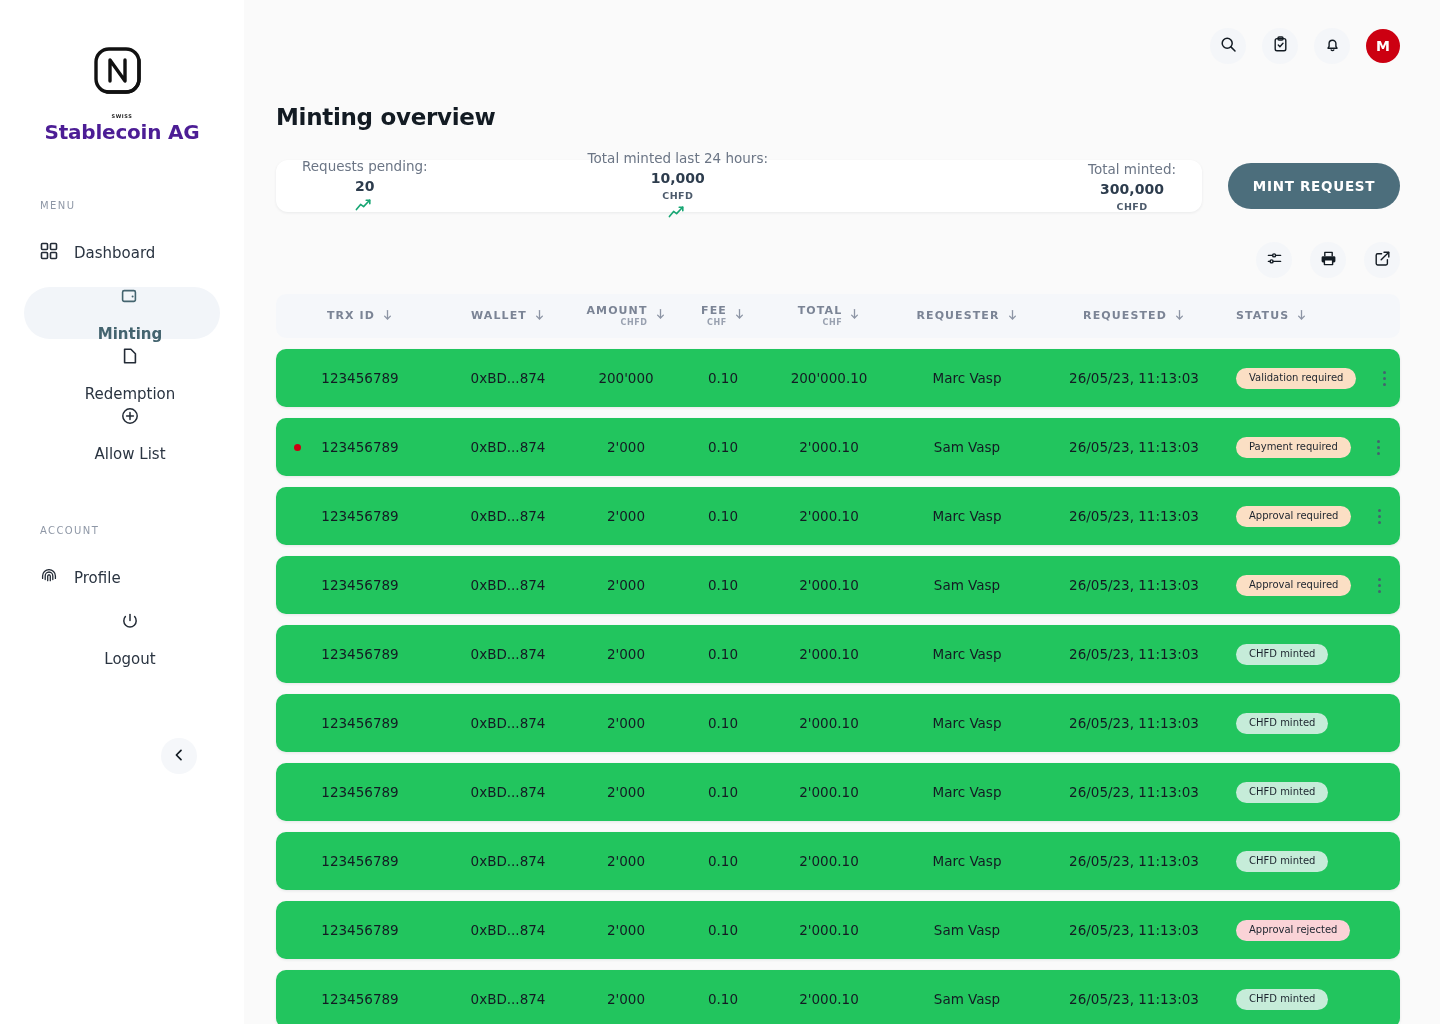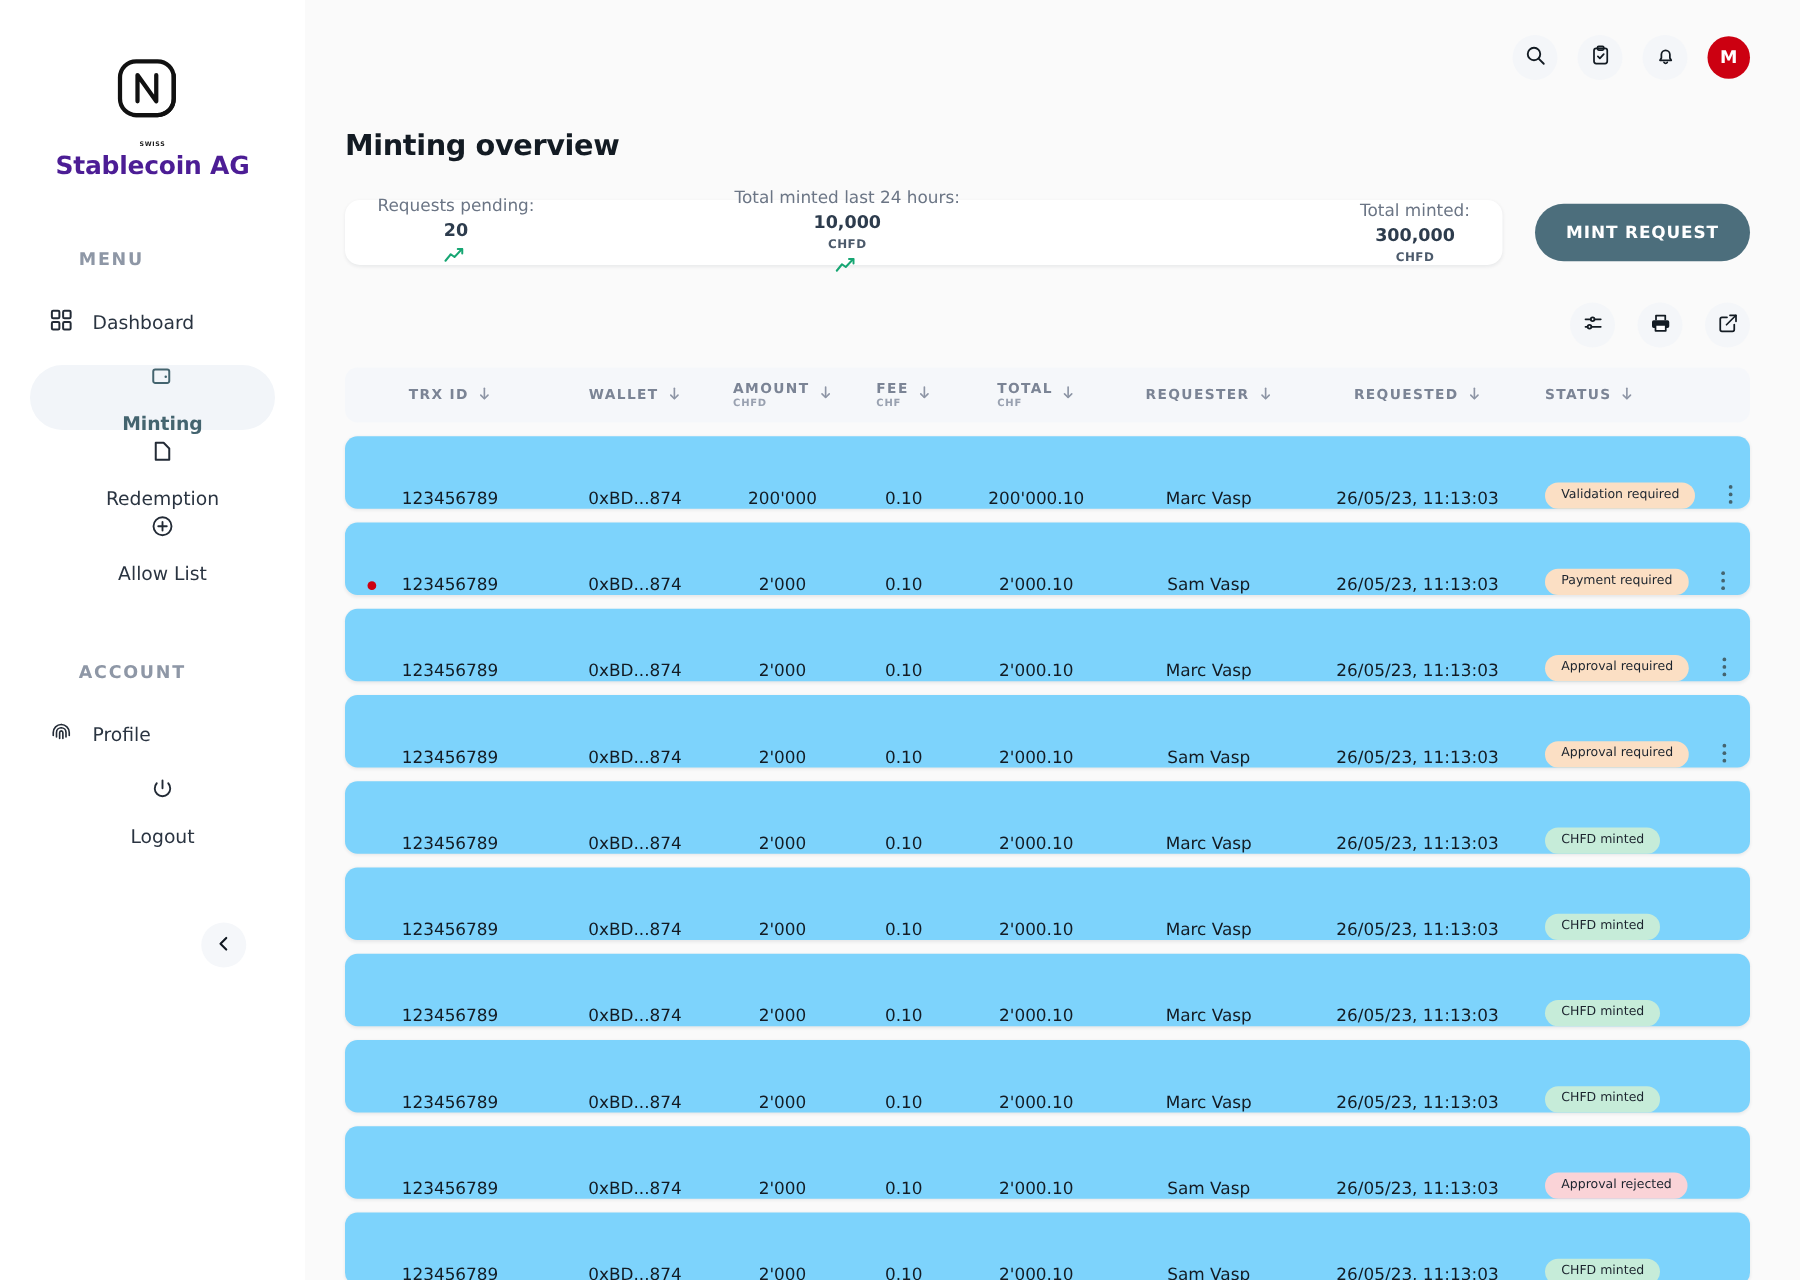--- a/index.html
+++ b/index.html
@@ -38,25 +38,25 @@
   }
   .brand-name {
     font-size: 20px;
     font-weight: 700;
     color: #4c1d95;
     letter-spacing: -0.2px;
     margin-top: 1px;
   }
 
   .nav-section-label {
-    font-size: 14px;
+    font-size: 10px;
     letter-spacing: 1.4px;
     color: #8e97a6;
-    font-weight: 700;
-    padding-left: 63px;
+    font-weight: 400;
+    padding-left: 40px;
     margin-bottom: 16px;
   }
   .menu-label { margin-top: 56px; }
   .account-label { margin-top: 0; }
 
   .nav-item {
     display: flex;
     align-items: center;
     gap: 16px;
     height: 52px;
@@ -200,29 +200,29 @@
   .th {
     display: flex;
     align-items: center;
     justify-content: center;
     gap: 7px;
     font-size: 11px;
     letter-spacing: 1.1px;
     color: #7b8495;
     font-weight: 600;
   }
-  .th .th-txt { display: flex; flex-direction: column; align-items: flex-start; line-height: 1.15; }
+  .th .th-txt { display: flex; flex-direction: column; align-items: flex-end; line-height: 1.15; }
   .th .sub { font-size: 8px; letter-spacing: .6px; color: #99a1b0; }
   .th svg { flex: 0 0 auto; }
 
   .row {
     display: flex;
-    align-items: flex-end;
+    align-items: center;
     height: 58px;
-    background: #7dd3fc;
+    background: #22c55e;
     border-radius: 10px;
     box-shadow: 0 1px 3px rgba(20,30,45,.09);
     margin-top: 11px;
     position: relative;
   }
   .td {
     display: flex;
     align-items: center;
     justify-content: center;
     font-size: 13.5px;

